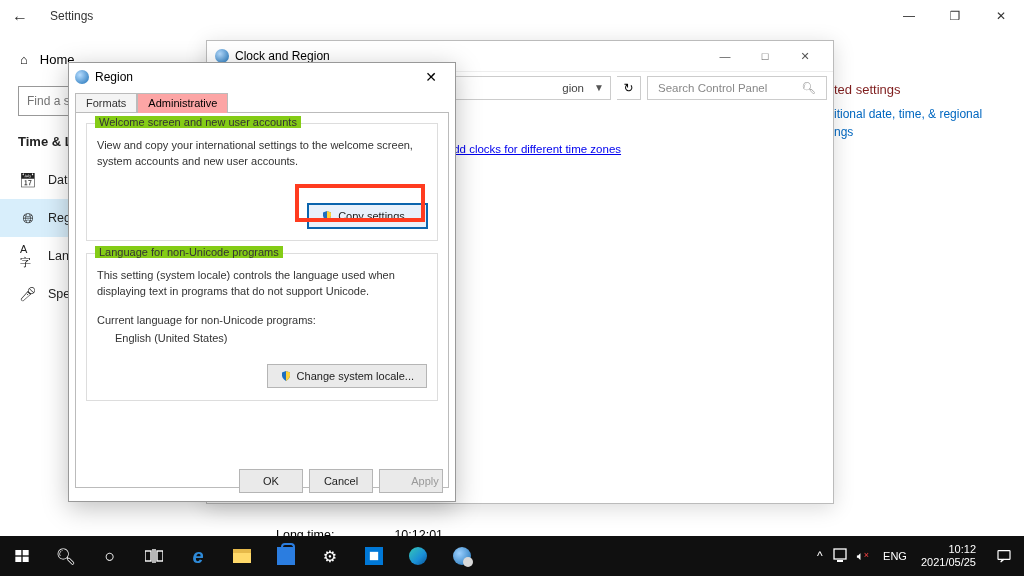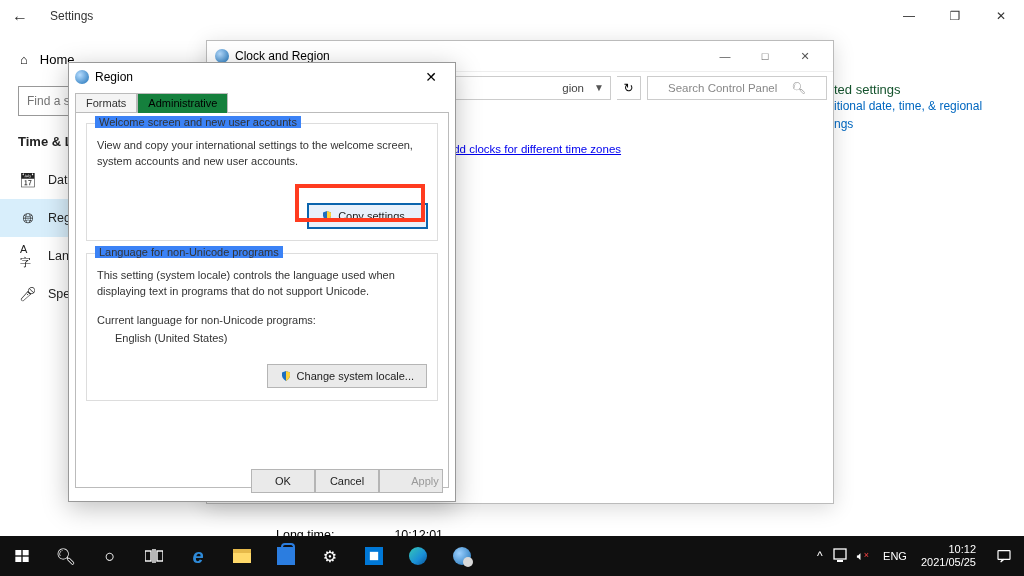--- a/index.html
+++ b/index.html
@@ -18,67 +18,67 @@
 .settings-search { width: 100%; height: 30px; border: 1px solid #999; padding: 0 8px; font-size: 12px; margin: 10px 0 18px 0; }
 .side-heading { font-size: 13px; font-weight: 600; color: #222; margin: 0 0 12px 0; }
 .side-item { display: flex; align-items: center; gap: 12px; height: 38px; font-size: 12.5px; color: #222; padding-left: 2px; }
 .side-item.selected { background: #d8eefb; margin: 0 -14px 0 -18px; padding-left: 20px; }
 .side-item .ic { width: 16px; height: 16px; display: inline-flex; align-items: center; justify-content: center; font-size: 14px; }
 .home-item { display: flex; align-items: center; gap: 12px; height: 34px; font-size: 13px; padding-left: 2px; }
 
 .settings-main { flex: 1; padding: 0 40px; font-size: 12.5px; }
 
 .side-related { position: absolute; right: 20px; top: 82px; width: 170px; font-size: 12px; }
-.side-related h4 { font-weight: 400; font-size: 13px; color: #14532d; margin-bottom: 0; }
+.side-related h4 { font-weight: 400; font-size: 13px; color: #7f1d1d; margin-bottom: 8px; }
 .side-related a { color: #0067c0; text-decoration: none; line-height: 1.5; }
 
 
 .cp-window { position: absolute; left: 206px; top: 40px; width: 628px; height: 464px; background: #fff; border: 1px solid #bbb; box-shadow: 0 4px 20px rgba(0,0,0,.15); }
 .cp-titlebar { height: 30px; display: flex; align-items: center; padding: 0 8px; font-size: 12px; gap: 6px; }
 .cp-titlebar .wc { margin-left: auto; display: flex; }
 .cp-titlebar .wc div { width: 40px; height: 24px; display: flex; align-items: center; justify-content: center; font-size: 11px; color: #555; }
 .cp-toolbar { height: 32px; display: flex; align-items: center; padding: 0 6px; gap: 6px; border-top: 1px solid #eee; }
 .cp-breadcrumb { flex: 1; height: 24px; border: 1px solid #ccc; display: flex; align-items: center; padding: 0 8px; font-size: 11.5px; color: #444; position: relative; }
 .cp-breadcrumb .chev { position: absolute; right: 6px; font-size: 10px; color: #555; }
 .cp-refresh { width: 24px; height: 24px; border: 1px solid #ccc; border-left: none; display: flex; align-items: center; justify-content: center; font-size: 12px; }
-.cp-search { width: 180px; height: 24px; border: 1px solid #ccc; display: flex; align-items: center; padding: 0 20px; font-size: 11.5px; color: #888; justify-content: space-between; }
+.cp-search { width: 180px; height: 24px; border: 1px solid #ccc; display: flex; align-items: center; padding: 0 10px; font-size: 11.5px; color: #888; justify-content: space-between; }
 .cp-body { padding: 18px 24px; }
 .cp-heading { color: #178a3c; font-size: 14px; margin-bottom: 6px; }
 .cp-linkrow { font-size: 11.5px; color: #0067c0; display: flex; gap: 8px; align-items: center; }
 .cp-linkrow .sep { color: #ccc; }
 .cp-sub { color: #0067c0; font-size: 11.5px; margin-top: 24px; }
 
 
 .region-dlg { position: absolute; left: 68px; top: 62px; width: 388px; height: 440px; background: #fff; border: 1px solid #999; box-shadow: 0 6px 24px rgba(0,0,0,.25); }
 .region-titlebar { height: 28px; display: flex; align-items: center; padding: 0 6px; font-size: 12px; gap: 6px; background: #fff; }
 .region-titlebar .close { margin-left: auto; width: 36px; height: 22px; display: flex; align-items: center; justify-content: center; font-size: 14px; }
 
 .tabs { display: flex; margin: 2px 6px 0 6px; font-size: 11px; }
 .tab { padding: 3px 10px 4px 10px; border: 1px solid #bbb; border-bottom: none; background: #fff; position: relative; }
 .tab.inactive { background: #f4f4f4; color: #333; }
-.tab.active { background: #15803d; z-index: 2; }
+.tab.active { background: #fca5a5; z-index: 2; }
 .tab-body { margin: 0 6px 6px 6px; border: 1px solid #bbb; height: 376px; position: relative; top: -1px; padding: 10px 10px; }
 
 .groupbox { border: 1px solid #ddd; padding: 14px 10px 14px 10px; position: relative; margin-bottom: 12px; }
-.groupbox .legend { position: absolute; top: -8px; left: 8px; background: #3b82f6; padding: 0 4px; font-size: 11px; color: #333; }
+.groupbox .legend { position: absolute; top: -8px; left: 8px; background: #84cc16; padding: 0 4px; font-size: 11px; color: #333; }
 .gb-text { font-size: 11px; color: #333; line-height: 1.45; }
 .gb-sub { font-size: 11px; color: #333; margin-top: 14px; }
 .gb-val { font-size: 11px; color: #333; margin: 6px 0 14px 18px; }
 
 .winbtn { display: inline-flex; align-items: center; justify-content: center; gap: 5px; height: 24px; padding: 0 12px; font-size: 11px; background: #eaeaea; border: 1px solid #b5b5b5; color: #222; }
 .winbtn.disabled { color: #999; padding-left: 40px; }
 .shield { width: 12px; height: 12px; display: inline-block; }
 .shield svg { width: 12px; height: 12px; display: block; }
 
 .btn-right { display: flex; justify-content: flex-end; }
 
 .highlight-ring { position: absolute; border: 4px solid #ff3b1f; pointer-events: none; }
 .inner-focus { outline: 2px solid #0a64ad; outline-offset: -1px; background: #e8f1fb; border-color: #2a7abf; }
 
-.dlg-buttons { position: absolute; left: 0; right: 0; bottom: 8px; display: flex; justify-content: flex-end; padding: 0 12px; }
+.dlg-buttons { position: absolute; left: 0; right: 0; bottom: 8px; display: flex; gap: 6px; justify-content: flex-end; padding: 0 12px; }
 .dlg-buttons .winbtn { width: 64px; justify-content: center; }
 
 
 .taskbar { position: absolute; left: 0; right: 0; bottom: 0; height: 40px; background: #101010; display: flex; align-items: center; color: #fff; }
 .tb-item { width: 44px; height: 40px; display: flex; align-items: center; justify-content: center; font-size: 16px; }
 .tb-item.cortana { font-size: 18px; }
 .tb-start svg { width: 16px; height: 16px; fill: #fff; }
 .tb-right { margin-left: auto; display: flex; align-items: center; height: 100%; }
 .tb-tray { display: flex; align-items: center; gap: 10px; font-size: 12px; padding: 0 8px; }
 .tb-lang { font-size: 11px; padding: 0 6px; }

